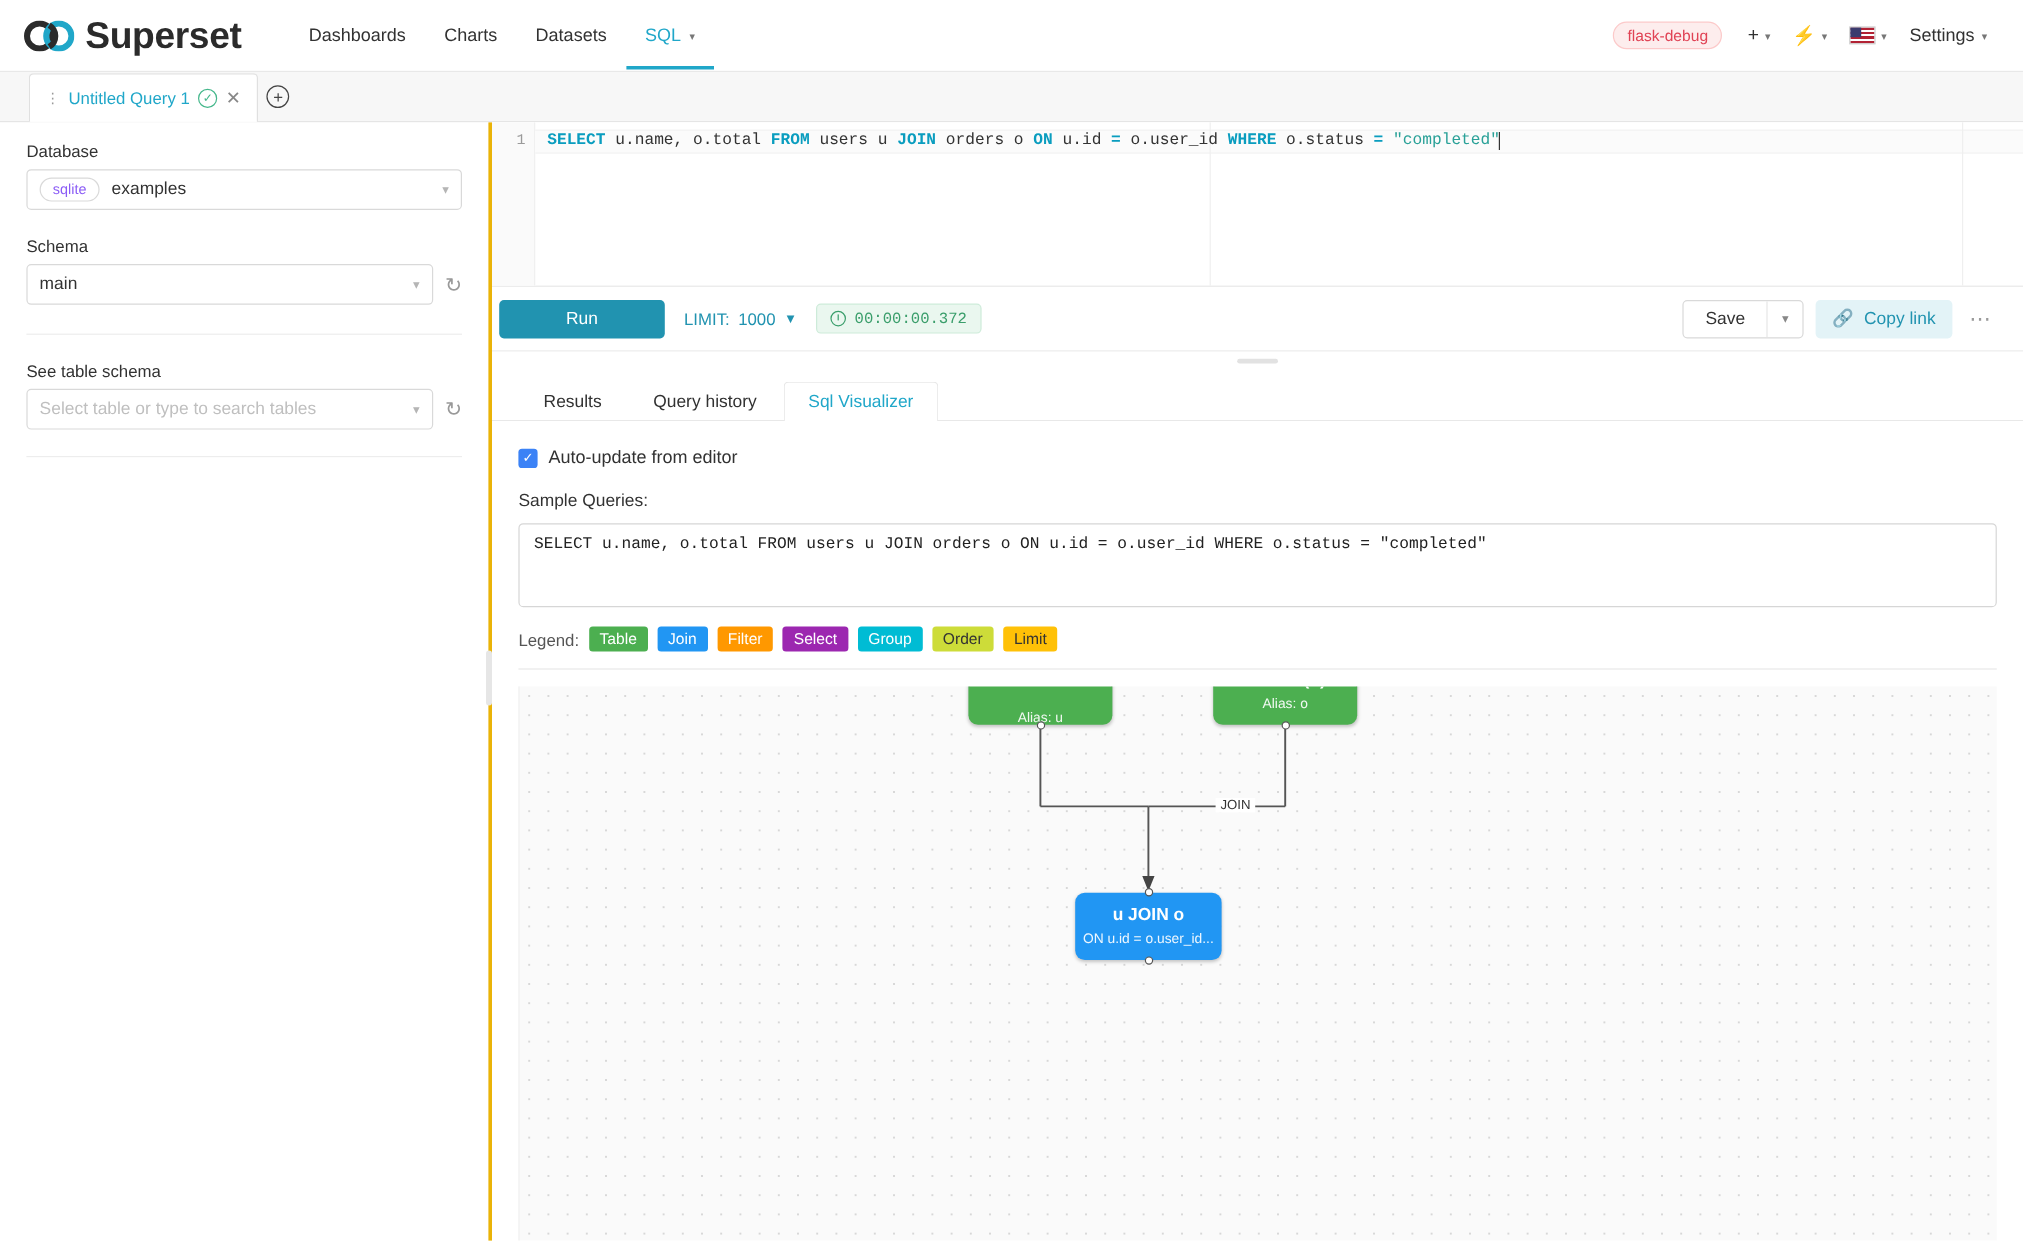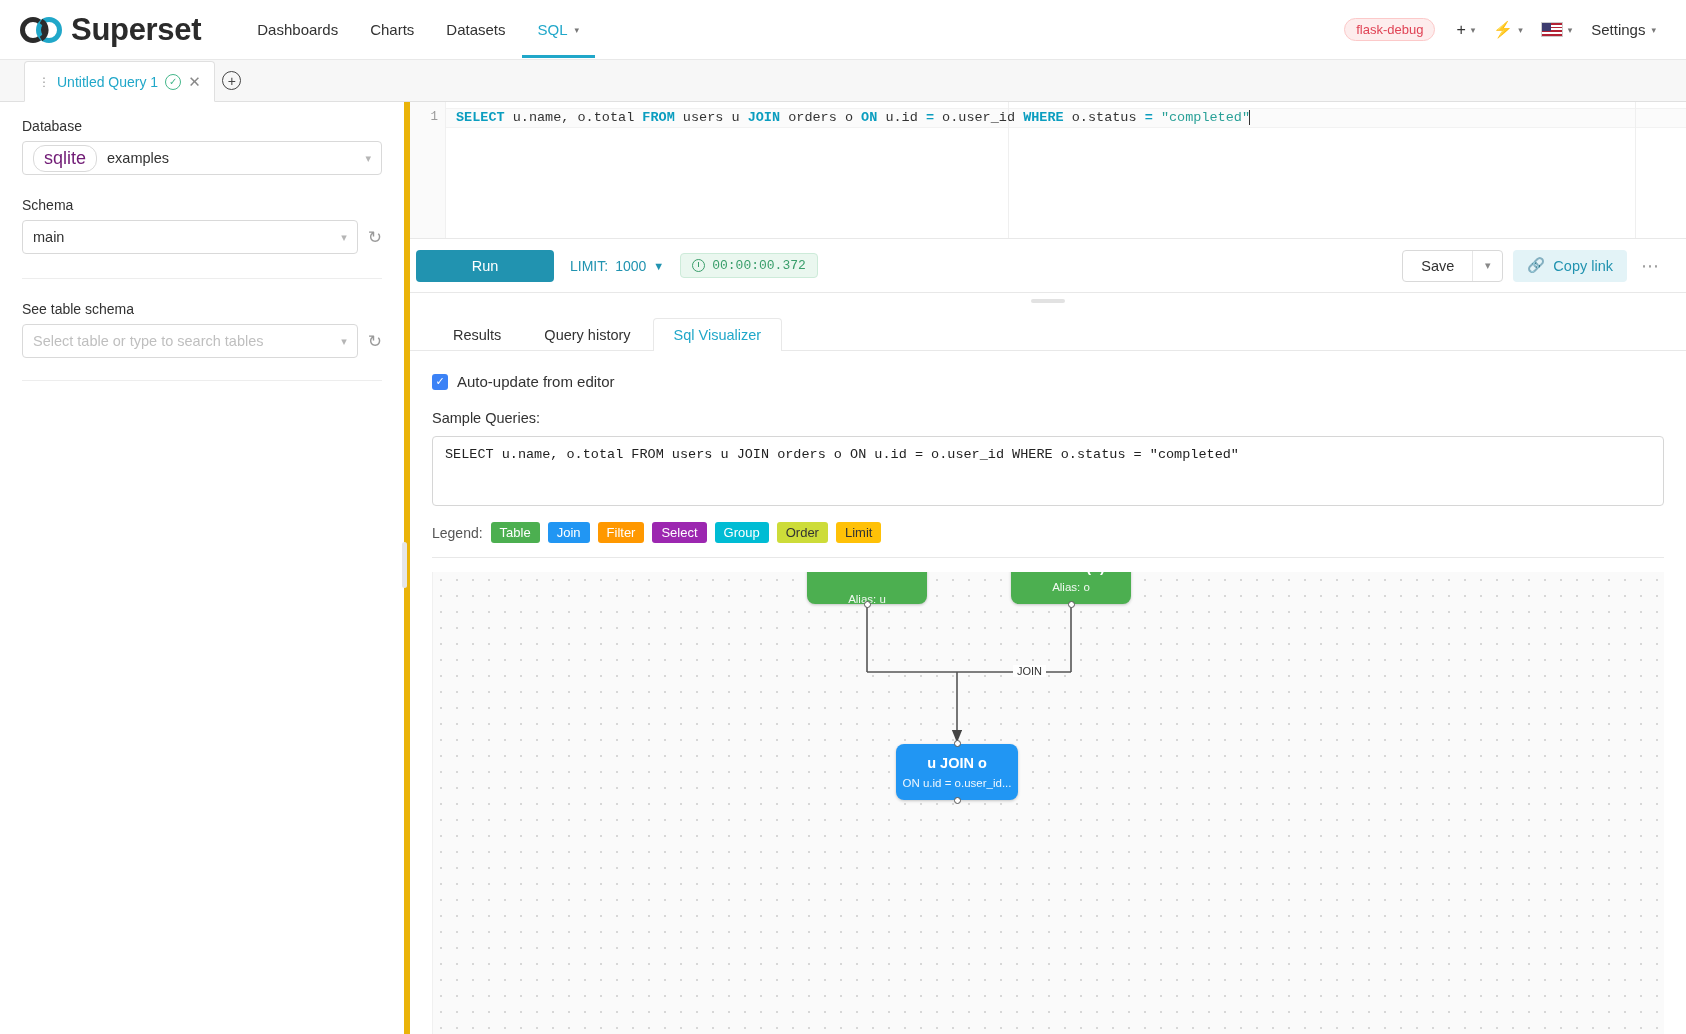--- a/index.html
+++ b/index.html
@@ -77,32 +77,32 @@
   }
   .plus-circle {
     width: 19px; height: 19px; border-radius: 50%; border: 1.4px solid #444;
     display: flex; align-items: center; justify-content: center; font-size: 14px; color: #444;
     line-height: 1;
   }
 
   
   .body-wrap { display: flex; height: calc(1034px - 60px - 42px); }
   .sidebar {
-    width: 410px; border-right: 6px solid #eab308; padding: 16px 22px 0 22px;
+    width: 410px; border-right: 3px solid #eab308; padding: 16px 22px 0 22px;
     background: #fff; position: relative;
   }
   .field-label { font-size: 14px; color: #323232; margin-bottom: 7px; }
   .select-box {
     height: 34px; border: 1px solid #d9d9d9; border-radius: 4px; background: #fff;
     display: flex; align-items: center; padding: 0 10px; gap: 10px; cursor: pointer;
     font-size: 14.5px;
   }
   .db-chip {
     border: 1px solid #d9d9d9; border-radius: 12px; padding: 2px 10px;
-    font-size: 18px; color: #701a75; background: #fff;
+    font-size: 12px; color: #8b5cf6; background: #fff;
   }
   .chev { margin-left: auto; color: #b5b5b5; font-size: 11px; }
   .sel-row { display: flex; align-items: center; gap: 10px; }
   .refresh-icon { color: #999; font-size: 17px; cursor: pointer; flex: 0 0 auto; }
   .mt22 { margin-top: 22px; }
   .sb-divider { height: 1px; background: #ededed; margin: 24px 0 0 0; }
   .placeholder { color: #bfbfbf; }
   .splitter-handle {
     position: absolute; right: -3px; top: 440px; width: 5px; height: 46px;
     background: #e6e6e6; border-radius: 3px; cursor: col-resize;

